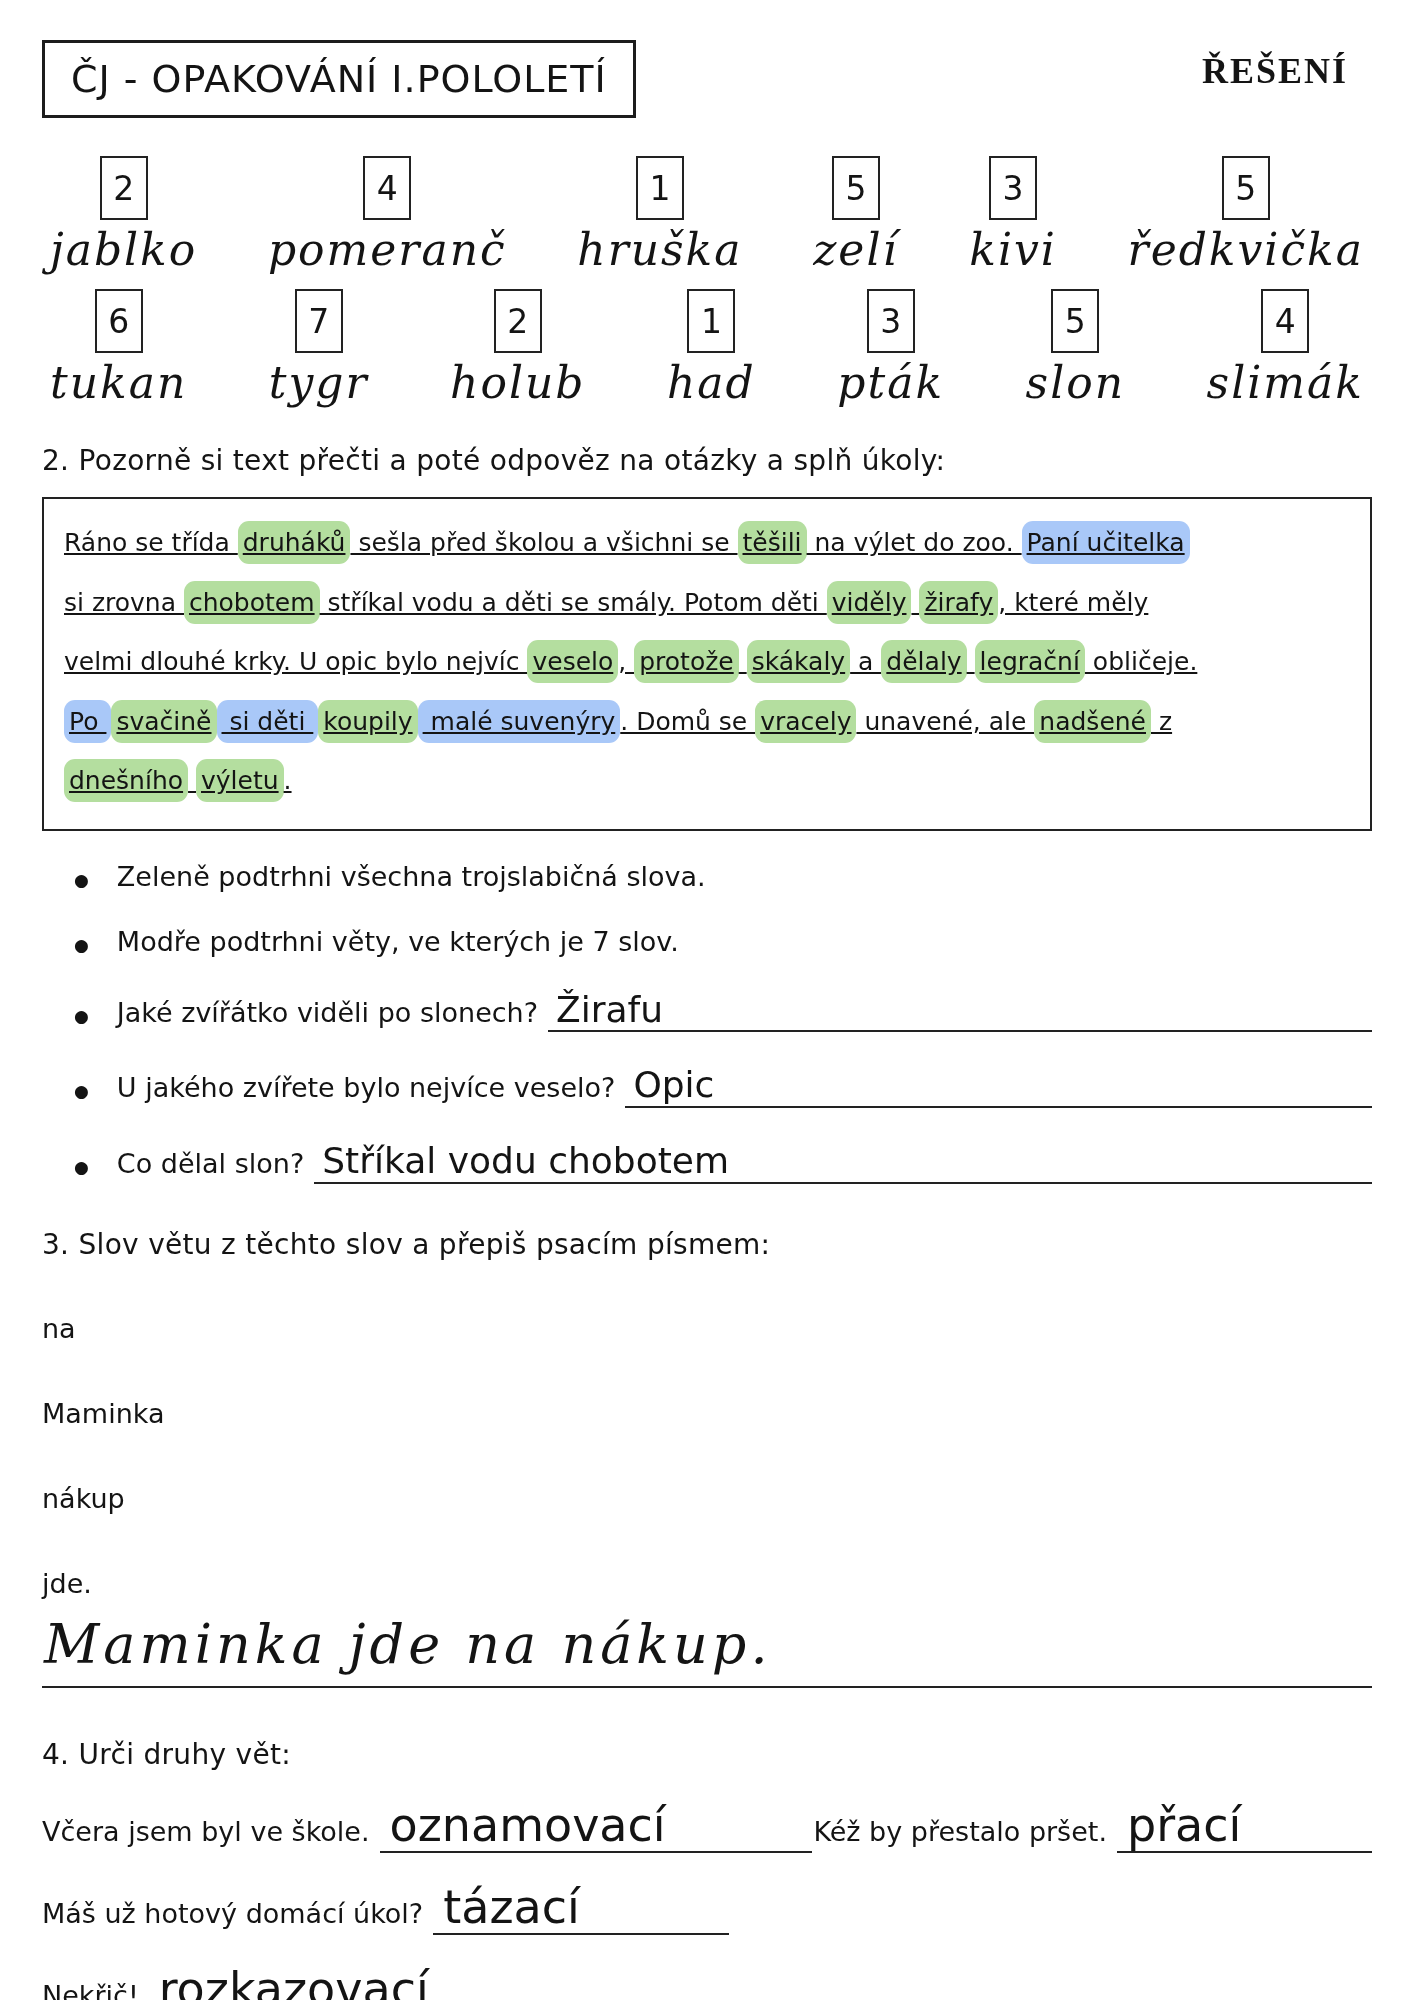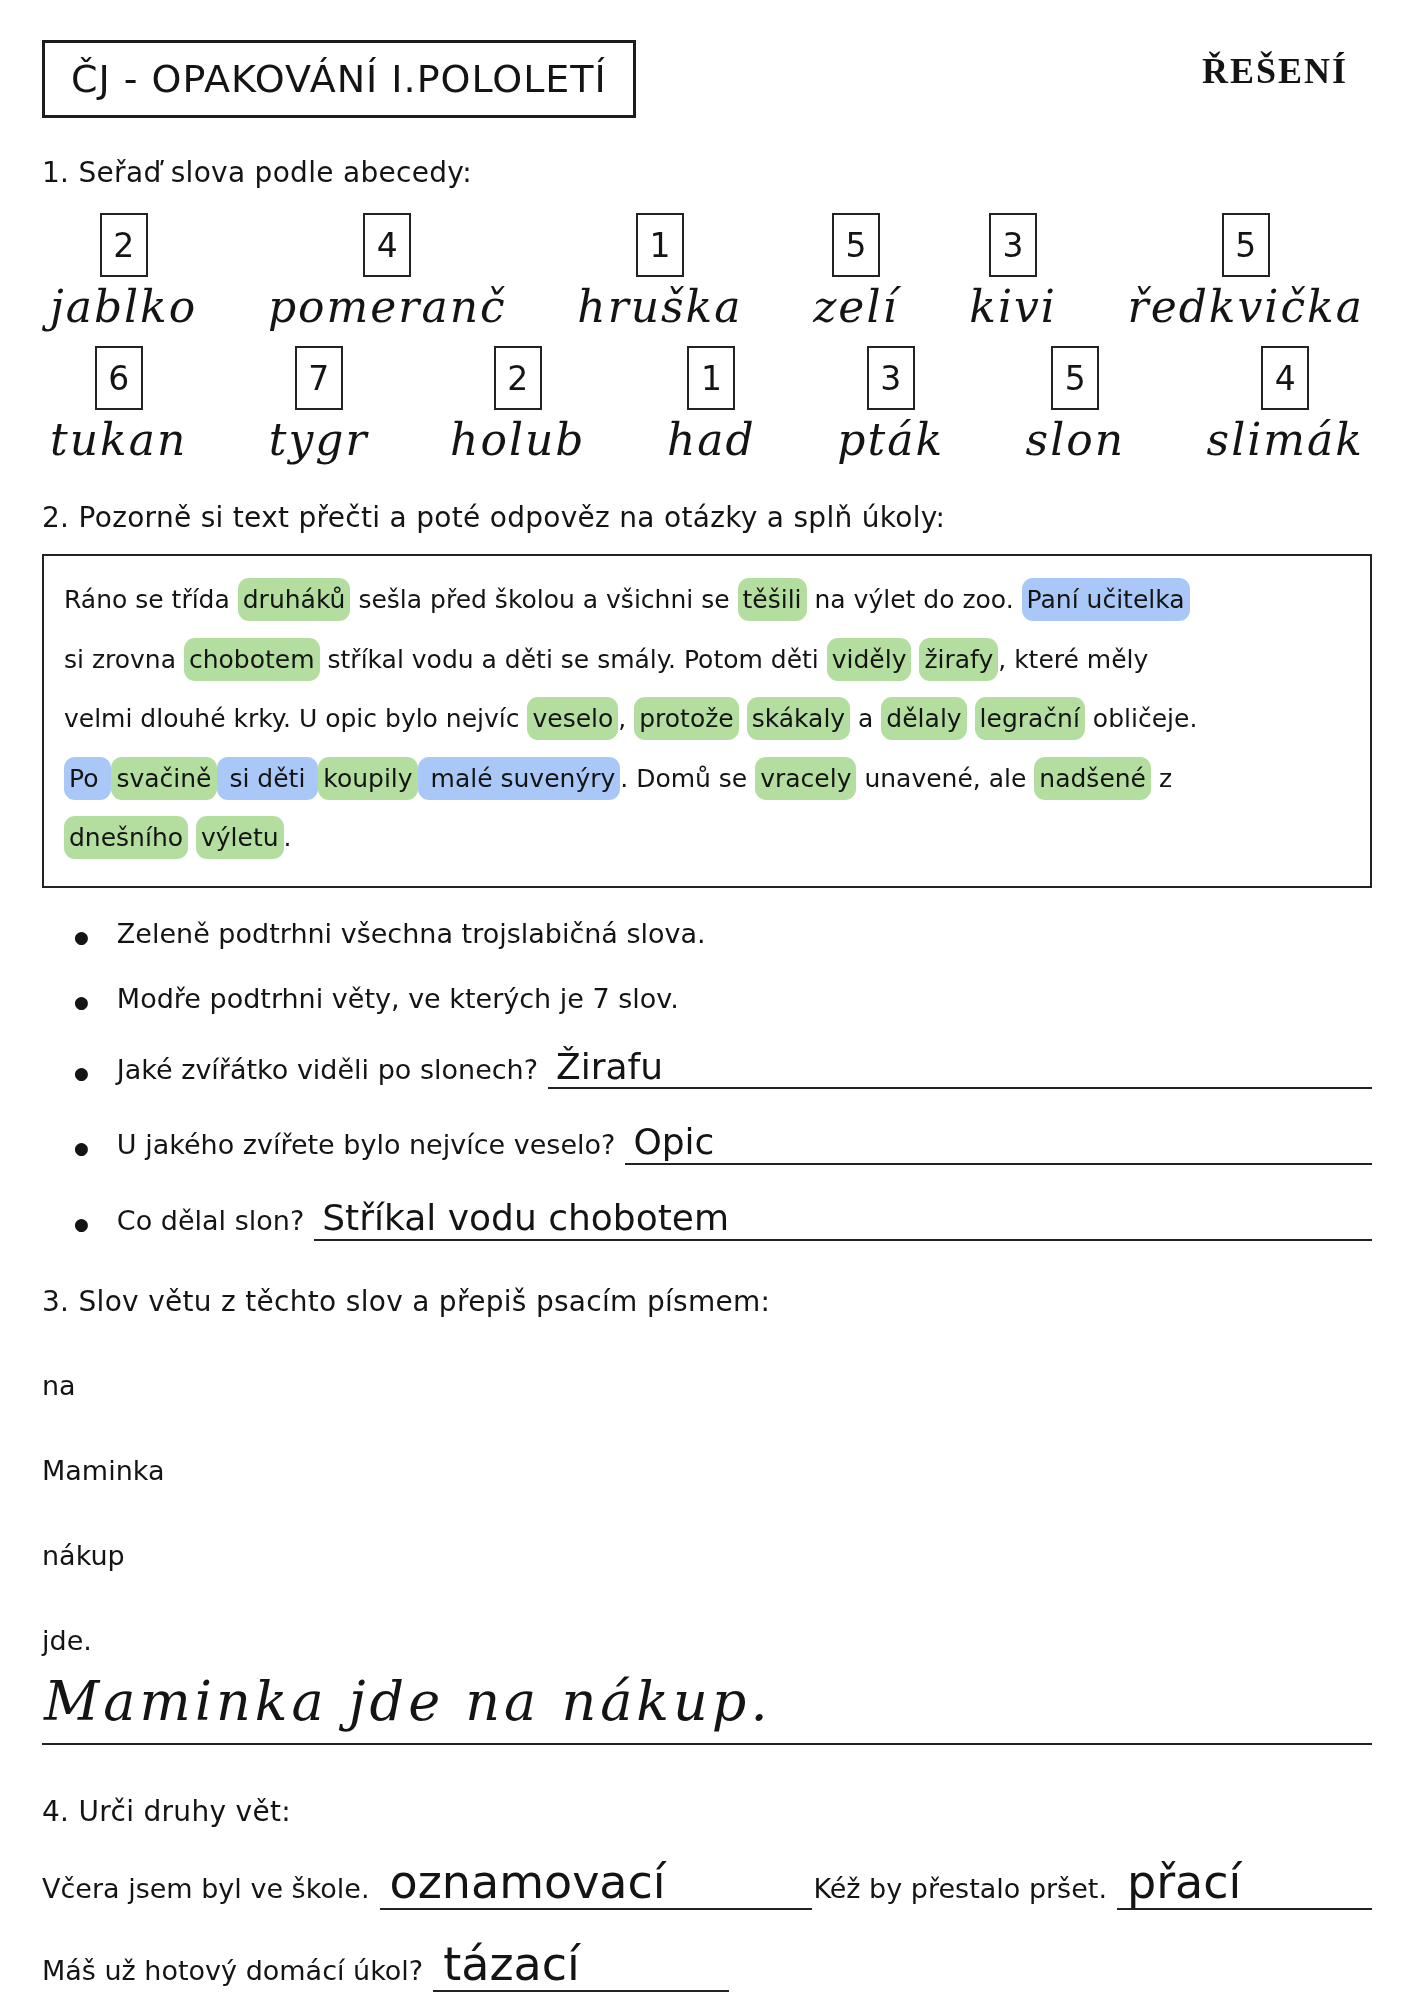--- a/index.html
+++ b/index.html
@@ -18,21 +18,21 @@
   .ex1 { margin-top:38px; }
   .word-row { display:flex; justify-content:space-between; align-items:flex-end; margin-top:24px; padding:0 8px; }
   .word-row.row2 { margin-top:14px; }
   .word-item { display:flex; flex-direction:column; align-items:center; }
   .num-box { width:48px; height:64px; border:2.5px solid #222; display:flex; align-items:center; justify-content:center; font-size:33px; margin-bottom:4px; background:#fff; }
   .cursive-word { font-family:"DejaVu Serif", serif; font-style:italic; font-size:44px; letter-spacing:2px; white-space:nowrap; }
 
   
   .ex2 { margin-top:36px; }
   .text-box { margin-top:20px; border:2.5px solid #222; padding:14px 20px 18px 20px; overflow:hidden; }
-  .text-line { font-size:25px; line-height:2.38; white-space:nowrap; }
+  .text-line { font-size:25px; line-height:2.38; white-space:nowrap;text-decoration:underline; }
   .hl { padding:7px 5px; border-radius:11px; }
   .hl-green { background:var(--green); }
   .hl-blue  { background:var(--blue); }
 
   .bullets { margin-top:30px; padding:0 0 0 32px; }
   .bullet-item { display:flex; align-items:baseline; margin-bottom:34px; font-size:27px; }
   .dot { font-size:17px; margin-right:28px; }
   .bullet-q { white-space:nowrap; }
   .ansline { display:inline-flex; align-items:baseline; border-bottom:2.5px solid #222; margin-left:10px; }
   .ansline.flex { flex:1; }
@@ -58,21 +58,20 @@
 <body>
 
 <div class="page">
 
   <div class="header">
     <div class="title-box">ČJ - OPAKOVÁNÍ I.POLOLETÍ</div>
     <div class="solution">ŘEŠENÍ</div>
   </div>
 
   <section class="ex1">
-    <h2 class="heading">1. Seřaď slova podle abecedy:</h2>
     <div class="word-row" id="ex1-row1">
         <div class="word-item">
           <div class="num-box">2</div>
           <div class="cursive-word">jablko</div>
         </div>
         <div class="word-item">
           <div class="num-box">4</div>
           <div class="cursive-word">pomeranč</div>
         </div>
         <div class="word-item">

